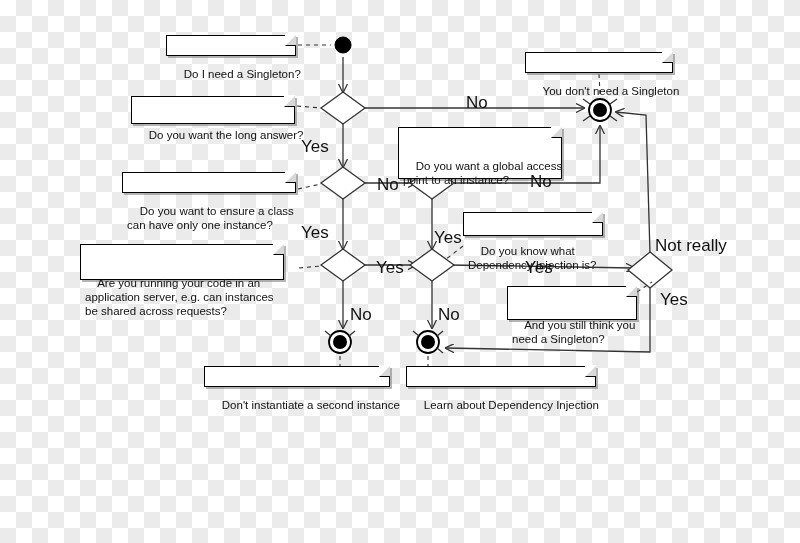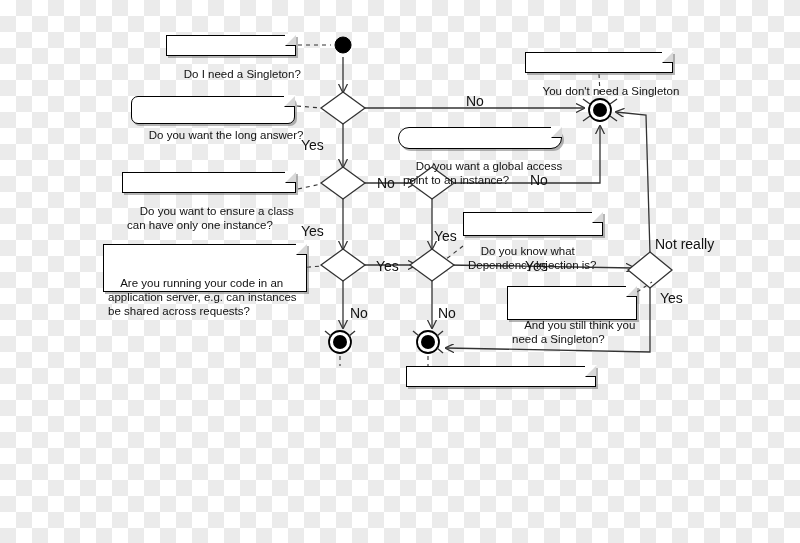--- a/index.html
+++ b/index.html
@@ -56,21 +56,21 @@
     position: absolute;
     left: -1px;
     top: -1px;
     width: 0;
     height: 0;
     border-left: 12px solid #ffffff;
     border-bottom: 12px solid transparent;
   }
   .edge-label {
     position: absolute;
-    font-size: 14px;
+    font-size: 17px;
     color: #111111;
     white-space: pre;
   }
 </style>
 </head>
 <body>
 
 <div id="canvas">
 
   <svg id="diagram-svg" viewBox="0 0 800 543" xmlns="http://www.w3.org/2000/svg">
@@ -165,39 +165,39 @@
         </g>
       </g>
     </g>
   </svg>
 
   <div class="note" style="left:166px; top:35px; width:130px; height:20px;">
     <span class="fold"></span>
     <span>Do I need a Singleton?</span>
   </div>
 
-  <div class="note" style="left:131px; top:96px; width:164px; height:28px;border-radius:7px;">
+  <div class="note" style="left:131px; top:96px; width:164px; height:28px;">
     <span class="fold"></span>
     <span>Do you want the long answer?</span>
   </div>
 
   <div class="note" style="left:122px; top:172px; width:174px; height:19px;">
     <span class="fold"></span>
     <span>Do you want to ensure a class
 can have only one instance?</span>
   </div>
 
-  <div class="note" style="left:103px; top:244px; width:204px; height:48px;">
+  <div class="note" style="left:80px; top:244px; width:204px; height:36px;">
     <span class="fold"></span>
     <span>Are you running your code in an
 application server, e.g. can instances
 be shared across requests?</span>
   </div>
 
-  <div class="note" style="left:398px; top:127px; width:164px; height:22px;border-radius:12px;">
+  <div class="note" style="left:398px; top:127px; width:164px; height:52px;">
     <span class="fold"></span>
     <span>Do you want a global access
 point to an instance?</span>
   </div>
 
   <div class="note" style="left:463px; top:212px; width:140px; height:24px;">
     <span class="fold"></span>
     <span>Do you know what
 Dependency Injection is?</span>
   </div>
@@ -206,23 +206,28 @@
     <span class="fold"></span>
     <span>And you still think you
 need a Singleton?</span>
   </div>
 
   <div class="note" style="left:525px; top:52px; width:148px; height:20px;text-align:center;">
     <span class="fold"></span>
     <span>You don't need a Singleton</span>
   </div>
 
+  <div class="note" style="left:204px; top:366px; width:186px; height:20px;">
+    <span class="fold"></span>
+    <span>Don't instantiate a second instance</span>
+  </div>
 
   <div class="note" style="left:406px; top:366px; width:190px; height:20px;">
     <span class="fold"></span>
+    <span>Learn about Dependency Injection</span>
   </div>
 
   <div class="edge-label" style="left:466px; top:93px;">No</div>
   <div class="edge-label" style="left:301px; top:137px;">Yes</div>
   <div class="edge-label" style="left:377px; top:175px;">No</div>
   <div class="edge-label" style="left:530px; top:172px;">No</div>
   <div class="edge-label" style="left:301px; top:223px;">Yes</div>
   <div class="edge-label" style="left:434px; top:228px;">Yes</div>
   <div class="edge-label" style="left:376px; top:258px;">Yes</div>
   <div class="edge-label" style="left:525px; top:258px;">Yes</div>

